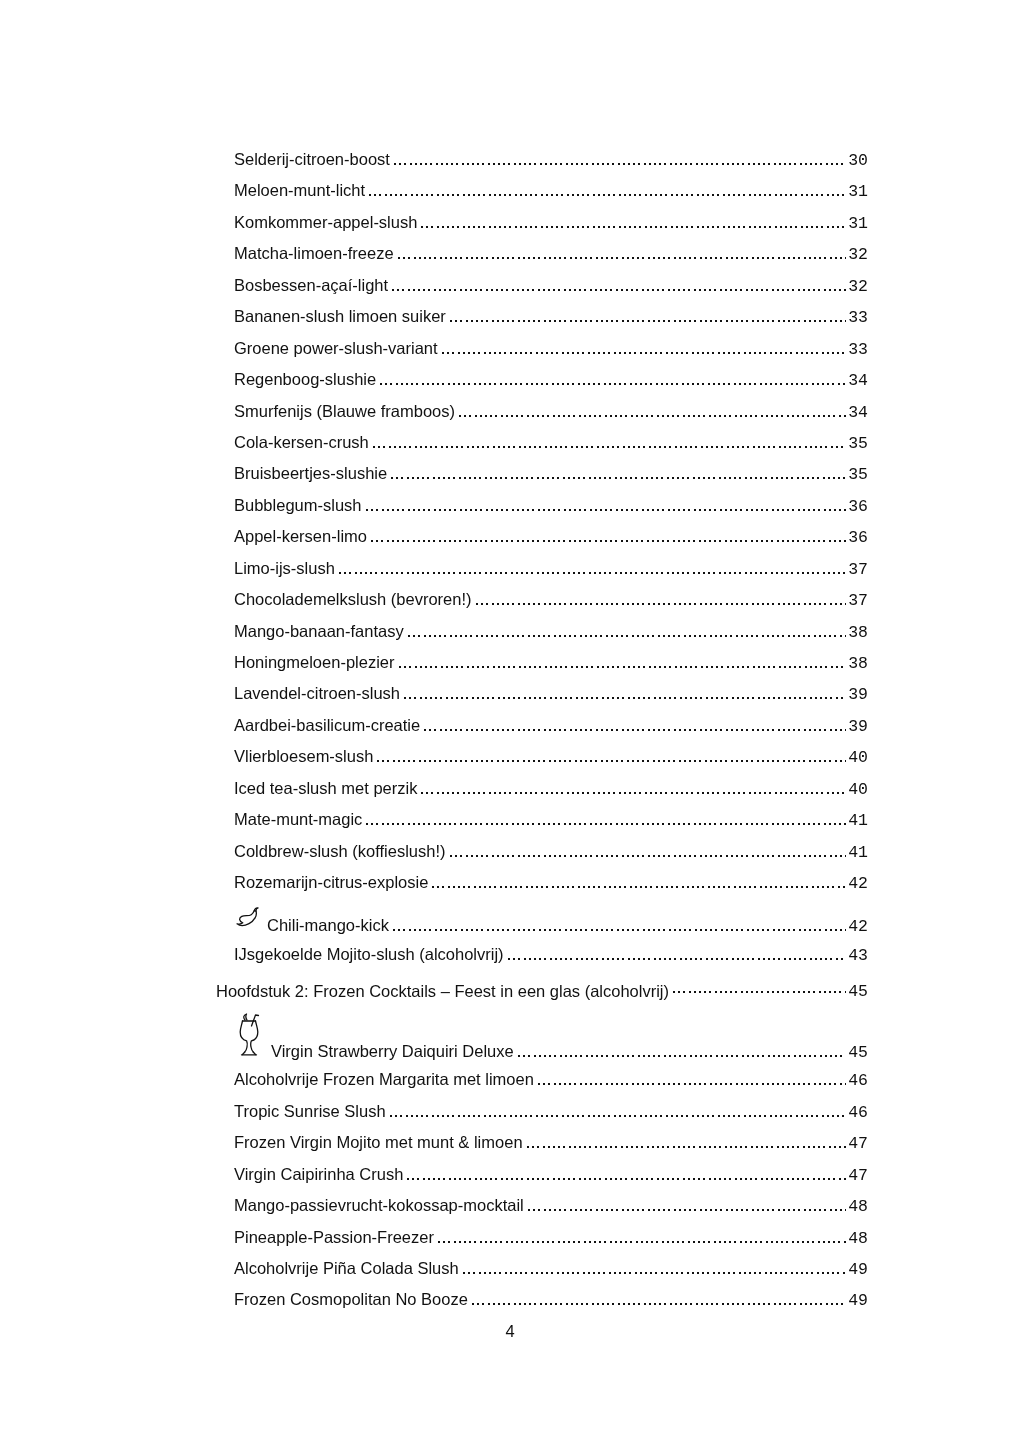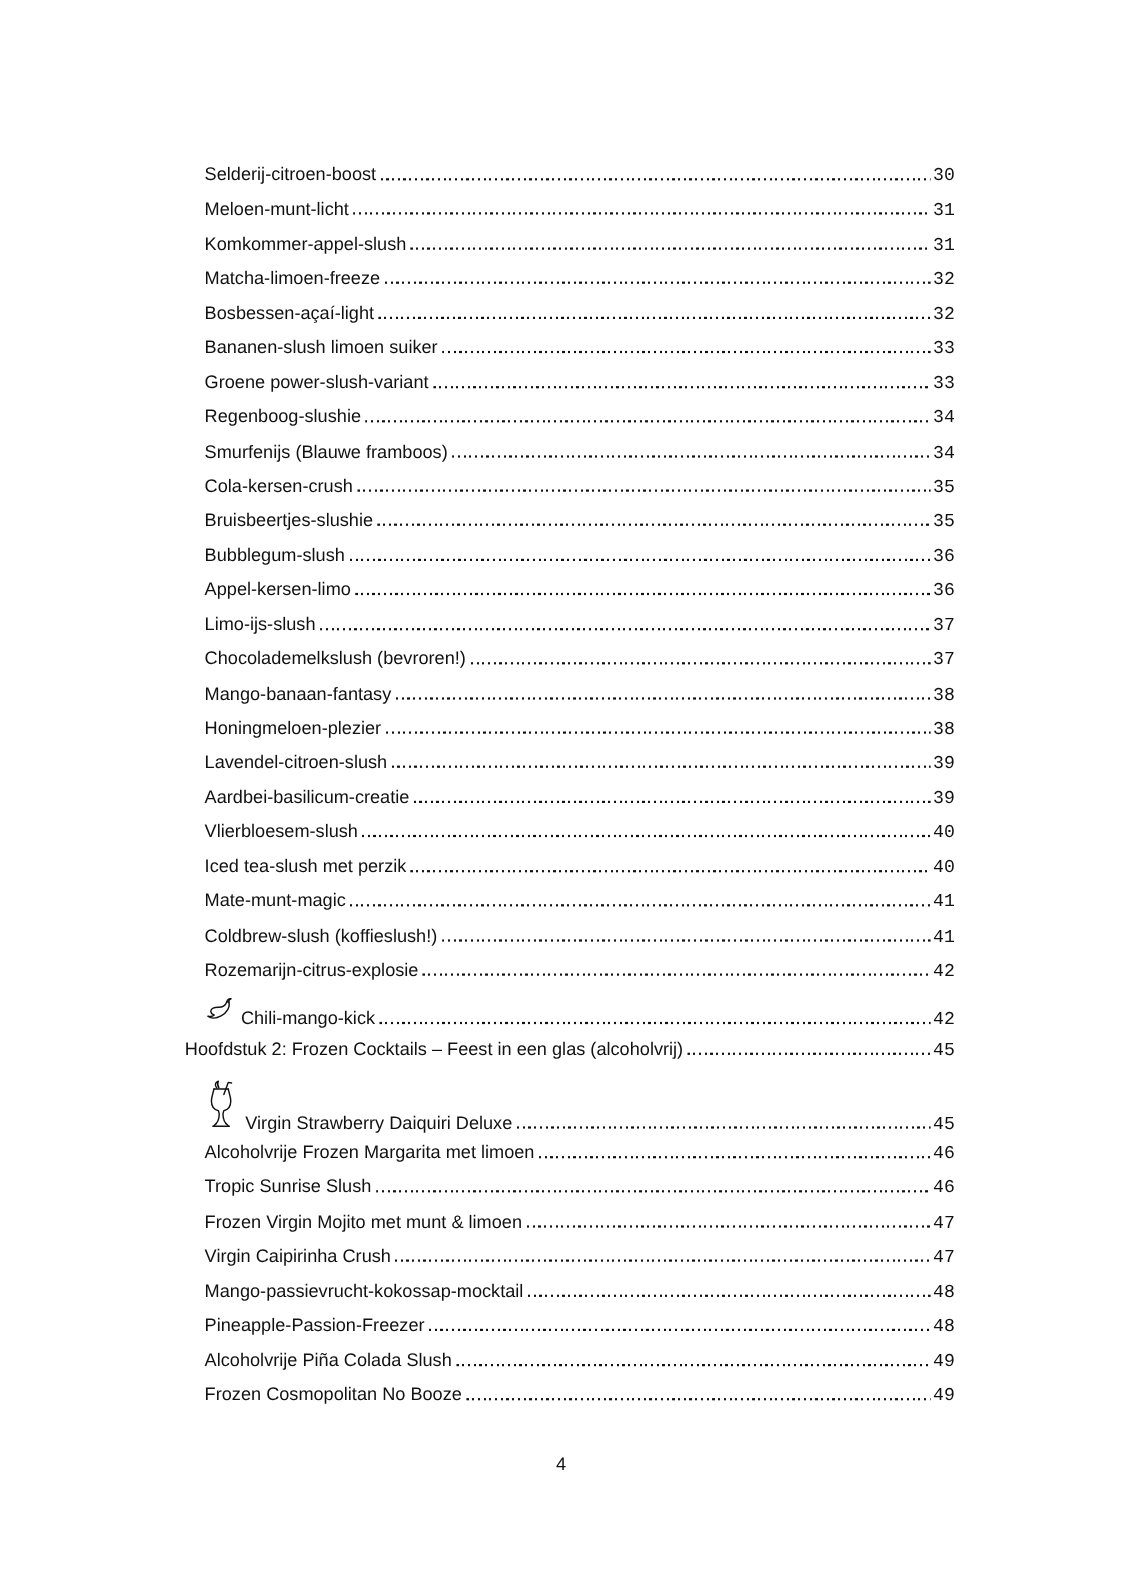--- a/index.html
+++ b/index.html
@@ -15,23 +15,24 @@
     position: absolute;
     left: 168px; top: 150px;
     width: 700px;
   }
   .toc-line {
     display: flex;
     align-items: baseline;
     height: 31.45px;
     font-size: 16.5px;
     line-height: normal;
+    margin-left: 48px;
   }
   .toc-line.level-2 { padding-left: 18px; }
-  .toc-line.level-1 { padding-left: 0; }
+  .toc-line.level-1 { padding-left: 0; align-items: center; }
   .toc-line.icon-chili-pepper { height: 40px; }
   .toc-line.icon-tropical-drink { height: 63px; }
   .toc-title { white-space: nowrap; }
   .leader {
     flex: 1 1 auto;
     height: 2px;
     min-width: 12px;
     margin: 0 2px 0 4px;
     background-image: repeating-linear-gradient(to right, #111 0 2px, transparent 2px 5.2px);
   }
@@ -199,20 +200,26 @@
     <span class="toc-page">42</span>
   </div>
     <div class="toc-line level-2 icon-chili-pepper">
     <span class="icon-slot"><svg width="26" height="26" viewBox="0 0 26 26" fill="none" stroke="#111" stroke-width="1.3" stroke-linecap="round" stroke-linejoin="round">
     <path d="M20.2 5.8 C20.6 3.6 22.2 2.6 24 3 C22.6 3.5 21.8 4.5 22 6.2"></path>
     <path d="M22 6.2 C23.4 10.4 20.4 15.8 15 18.6 C10.4 21 5.6 20.8 3 18.8 C5 19.3 7.4 19 8.8 17.8 C5 16.6 4.6 12.9 7.8 11.4 C11 9.9 14.6 11.6 17.2 9.7 C18.6 8.7 19.6 7.4 20.2 5.8 C20.8 5.5 21.5 5.6 22 6.2 Z"></path>
   </svg></span>
     <span class="toc-title">Chili-mango-kick</span>
     <span class="leader"></span>
     <span class="toc-page">42</span>
+  </div>
+    <div class="toc-line level-2">
+
+    <span class="toc-title">IJsgekoelde Mojito-slush (alcoholvrij)</span>
+    <span class="leader"></span>
+    <span class="toc-page">43</span>
   </div>
     <div class="toc-line level-1">
 
     <span class="toc-title">Hoofdstuk 2: Frozen Cocktails – Feest in een glas (alcoholvrij)</span>
     <span class="leader"></span>
     <span class="toc-page">45</span>
   </div>
     <div class="toc-line level-2 icon-tropical-drink">
     <span class="icon-slot"><svg width="30" height="50" viewBox="0 0 30 50" fill="none" stroke="#111" stroke-width="1.3" stroke-linecap="round" stroke-linejoin="round">
     <path d="M17.5 19 L21.5 8 L24.5 8.5"></path>

